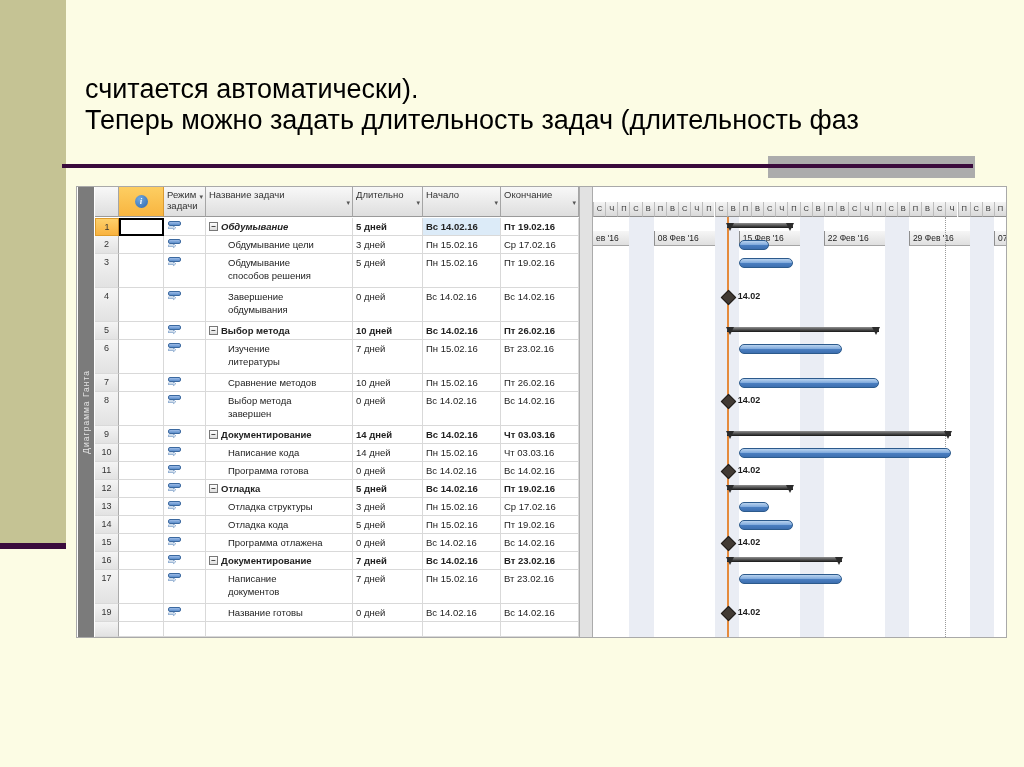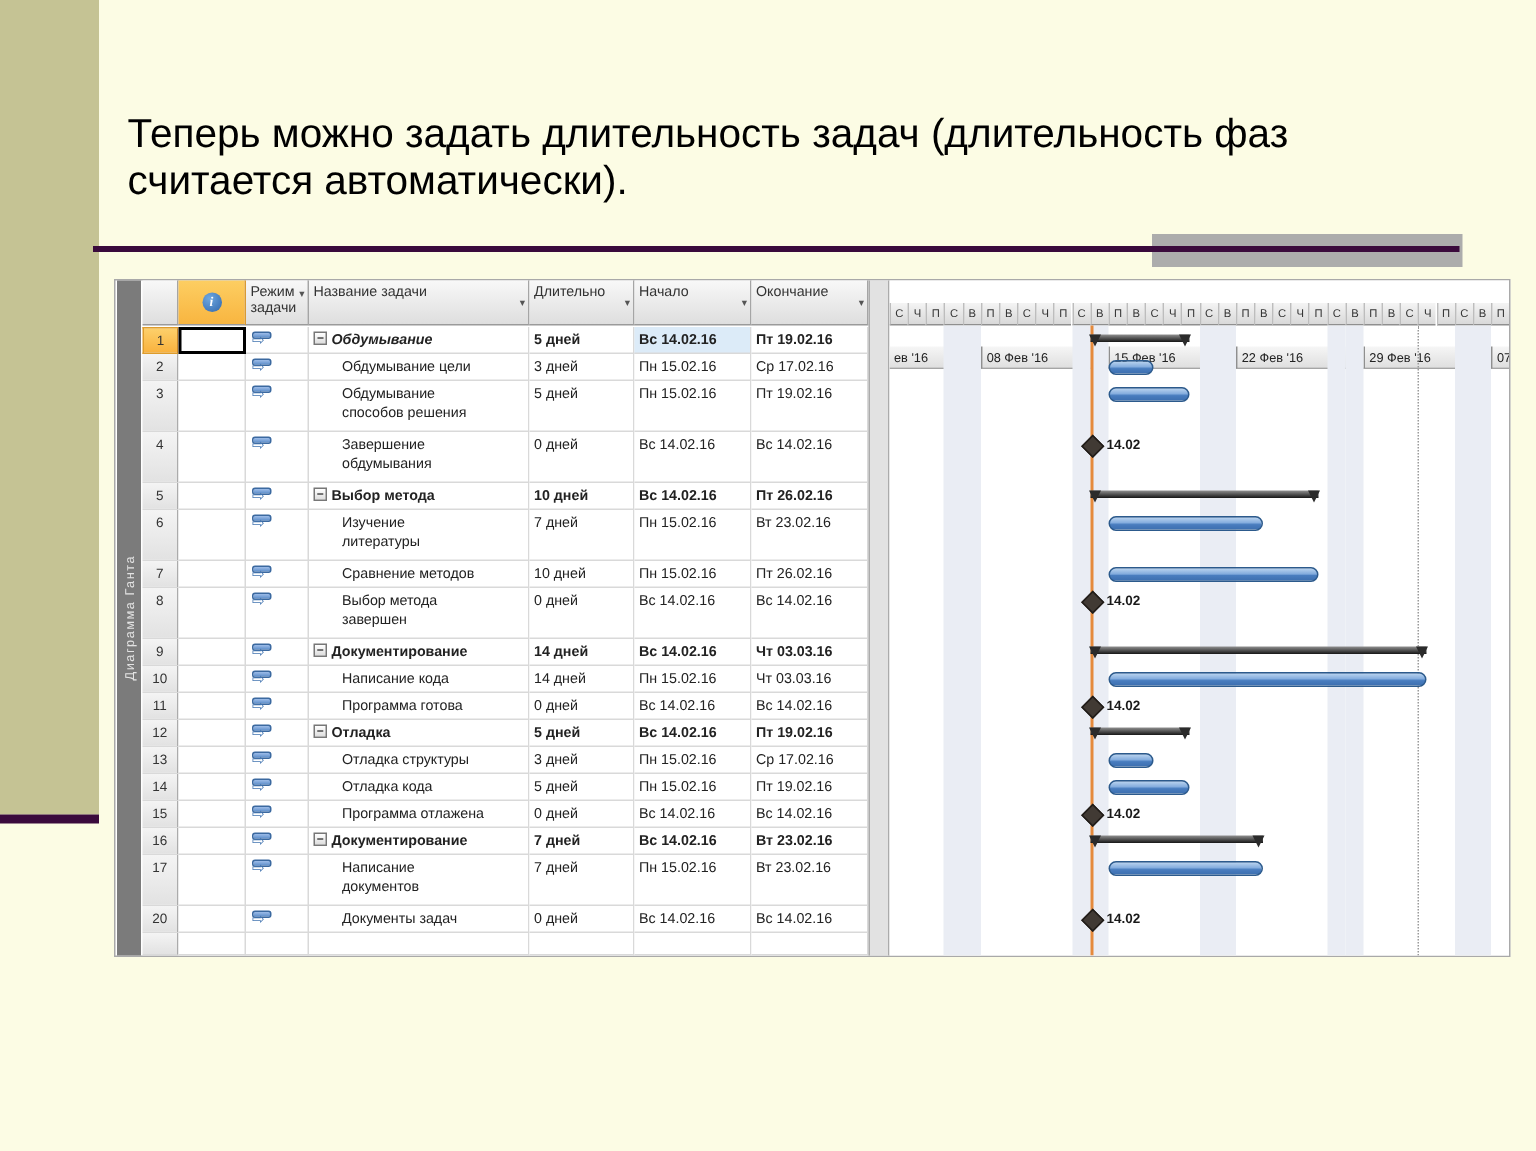--- a/index.html
+++ b/index.html
@@ -72,22 +72,22 @@
   .gms-label{position:absolute;font-size:9px;font-weight:bold;color:#1a1a1a;}
 </style>
 </head>
 <body>
 
 <div class="slide">
   <div class="sidebar"></div>
   <div class="sidebar-rule"></div>
 
   <div class="title">
+    <span>считается автоматически).</span>
     <span>Теперь можно задать длительность задач (длительность фаз</span>
-    <span>считается автоматически).</span>
   </div>
 
   <div class="gray-box"></div>
   <div class="rule"></div>
 
   <div class="pw" id="pw">
     <div class="viewbar">
       <span>Диаграмма Ганта</span>
     </div>
 
@@ -354,29 +354,29 @@
               <div class="marr">⇨</div>
             </div>
           </div>
           <div class="td" style="left: 111px; width: 147px; padding-left: 22px;"><span class="namewrap">Написание
 документов</span></div>
           <div class="td" style="left: 258px; width: 70px;">7 дней</div>
           <div class="td" style="left: 328px; width: 78px;">Пн 15.02.16</div>
           <div class="td" style="left: 406px; width: 78px;">Вт 23.02.16</div>
         </div>
         <div class="tr" style="top: 417px; height: 18px;">
-          <div class="td td-num" style="left: 0px; width: 24px;">20</div>
-          <div class="td td-info" style="left: 24px; width: 45px;"></div>
-          <div class="td" style="left: 69px; width: 42px;">
-            <div class="mode-icon">
-              <div class="pill"></div>
-              <div class="marr">⇨</div>
-            </div>
-          </div>
-          <div class="td" style="left: 111px; width: 147px; padding-left: 22px;"><span class="namewrap">Документы задач</span></div>
+          <div class="td td-num" style="left: 0px; width: 24px;">19</div>
+          <div class="td td-info" style="left: 24px; width: 45px;"></div>
+          <div class="td" style="left: 69px; width: 42px;">
+            <div class="mode-icon">
+              <div class="pill"></div>
+              <div class="marr">⇨</div>
+            </div>
+          </div>
+          <div class="td" style="left: 111px; width: 147px; padding-left: 22px;"><span class="namewrap">Название готовы</span></div>
           <div class="td" style="left: 258px; width: 70px;">0 дней</div>
           <div class="td" style="left: 328px; width: 78px;">Вс 14.02.16</div>
           <div class="td" style="left: 406px; width: 78px;">Вс 14.02.16</div>
         </div>
         <div class="tr" style="top: 435px; height: 15px;">
           <div class="td td-num" style="left: 0px; width: 24px;"></div>
           <div class="td" style="left: 24px; width: 45px;"></div>
           <div class="td" style="left: 69px; width: 42px;"></div>
           <div class="td" style="left: 111px; width: 147px;"></div>
           <div class="td" style="left: 258px; width: 70px;"></div>

